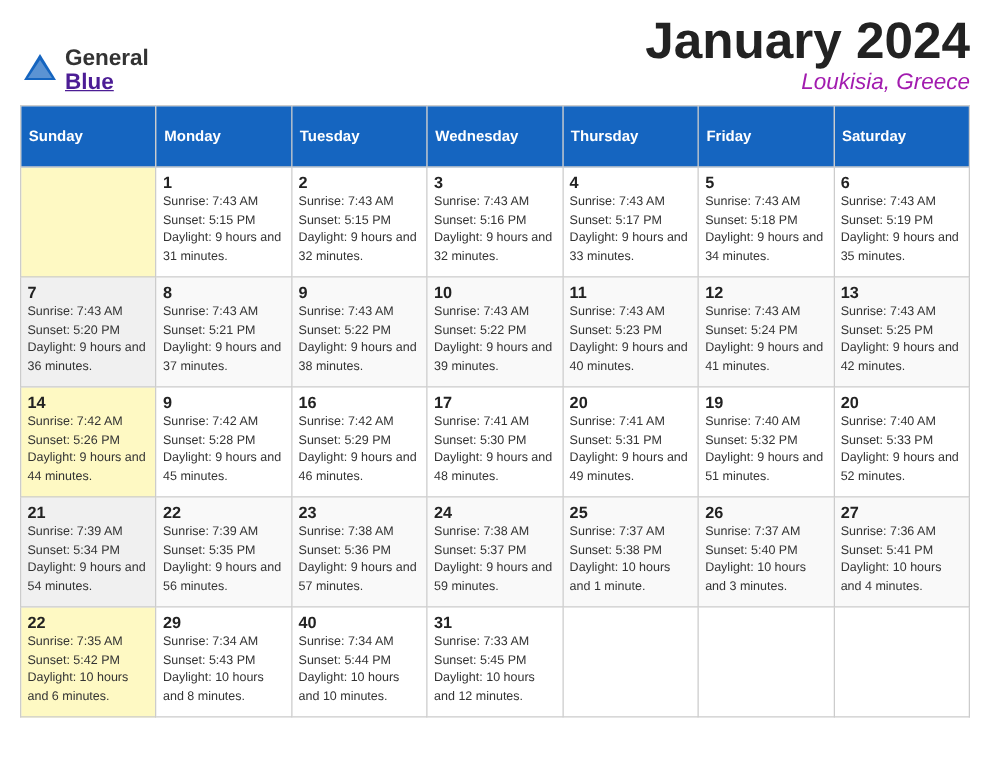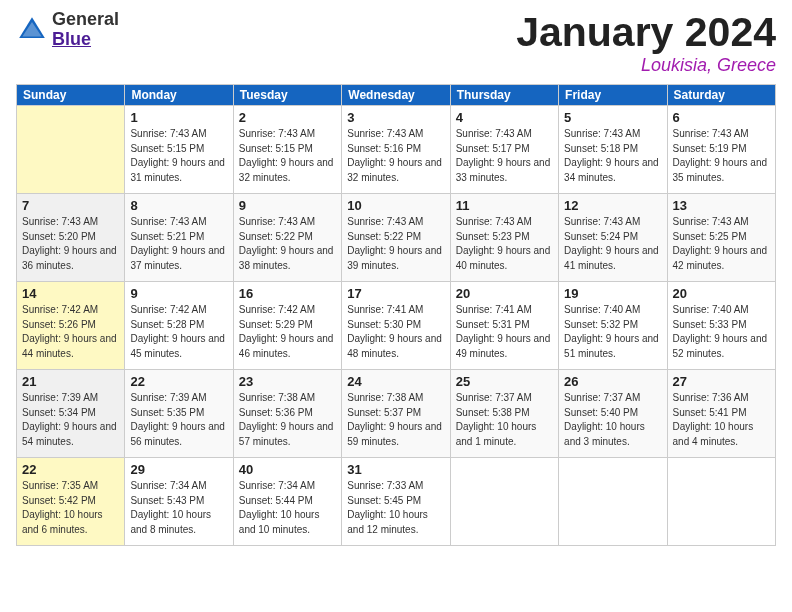--- a/index.html
+++ b/index.html
@@ -12,21 +12,21 @@
     }
     .page {
       width: 792px;
       height: 612px;
       padding: 10px 16px 10px 16px;
       position: relative;
     }
     .header {
       display: flex;
       justify-content: space-between;
-      align-items: flex-start;
+      align-items: flex-end;
       margin-bottom: 8px;
     }
     .logo {
       display: flex;
       align-items: center;
       gap: 4px;
     }
     .logo-text {
       font-size: 18px;
       font-weight: bold;
@@ -56,21 +56,21 @@
       width: 100%;
       border-collapse: collapse;
       table-layout: fixed;
     }
     .calendar thead tr th {
       background-color: #1565c0;
       color: #fff;
       font-size: 12px;
       font-weight: bold;
       text-align: left;
-      padding: 3px 6px;
+      padding: 17px 6px;
       border: 1px solid #ccc;
     }
     .calendar tbody tr td {
       border: 1px solid #ccc;
       vertical-align: top;
       padding: 4px 5px;
       height: 88px;
       font-size: 10.5px;
       color: #222;
       background: #fff;

